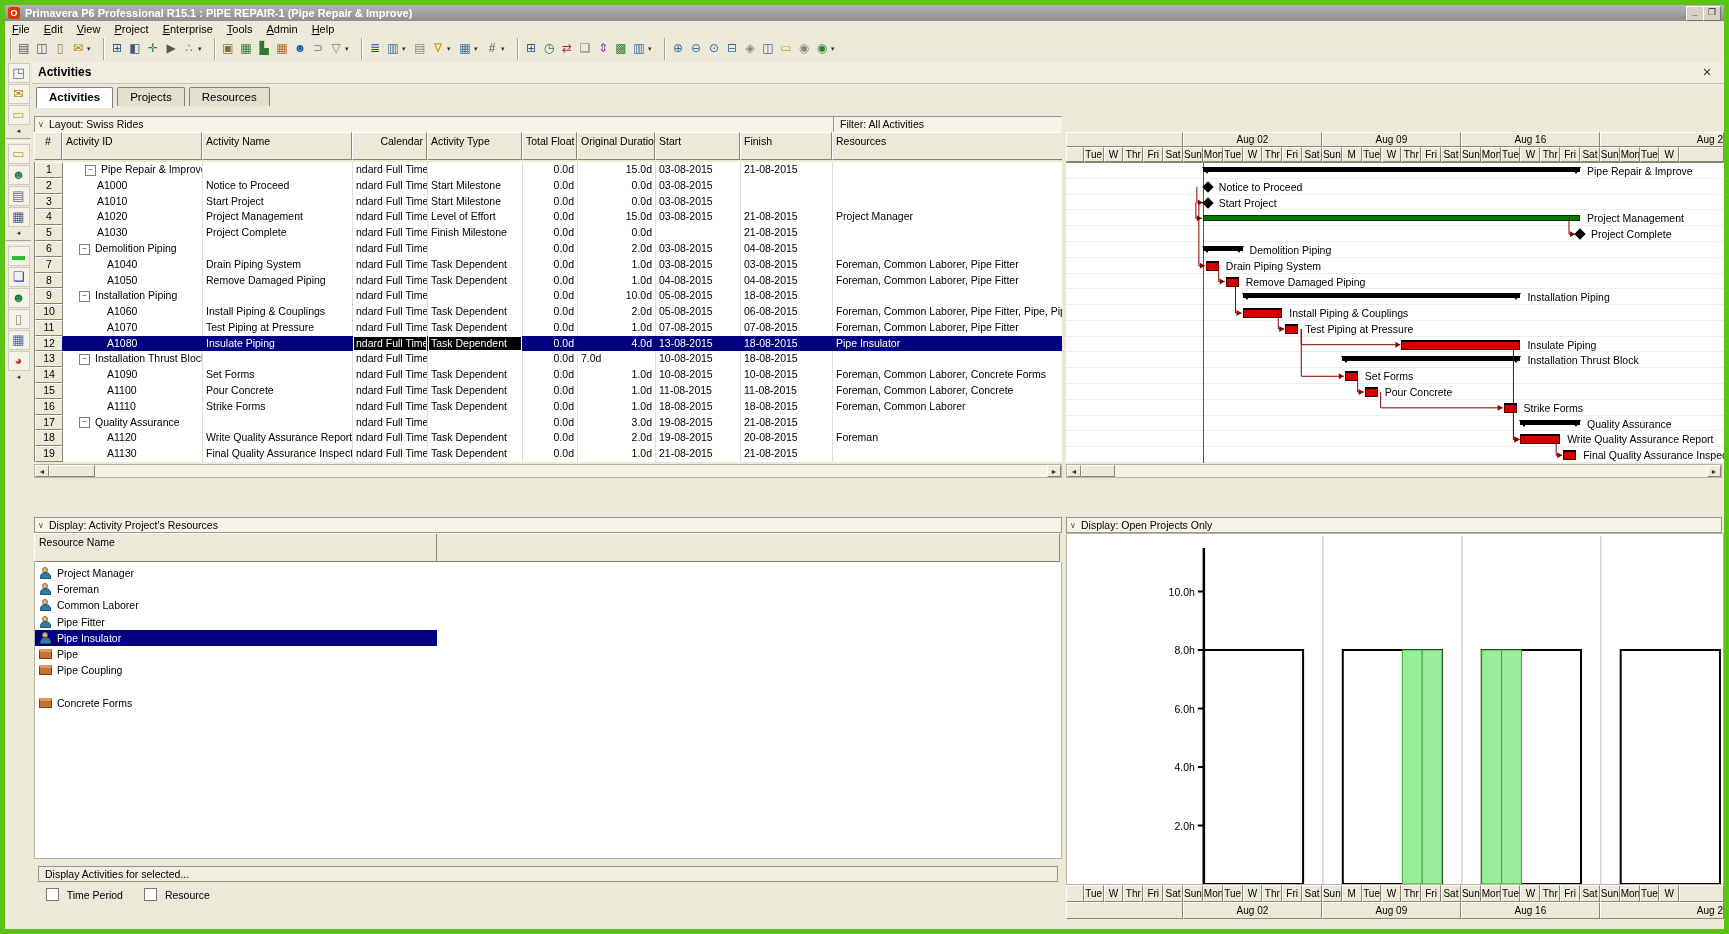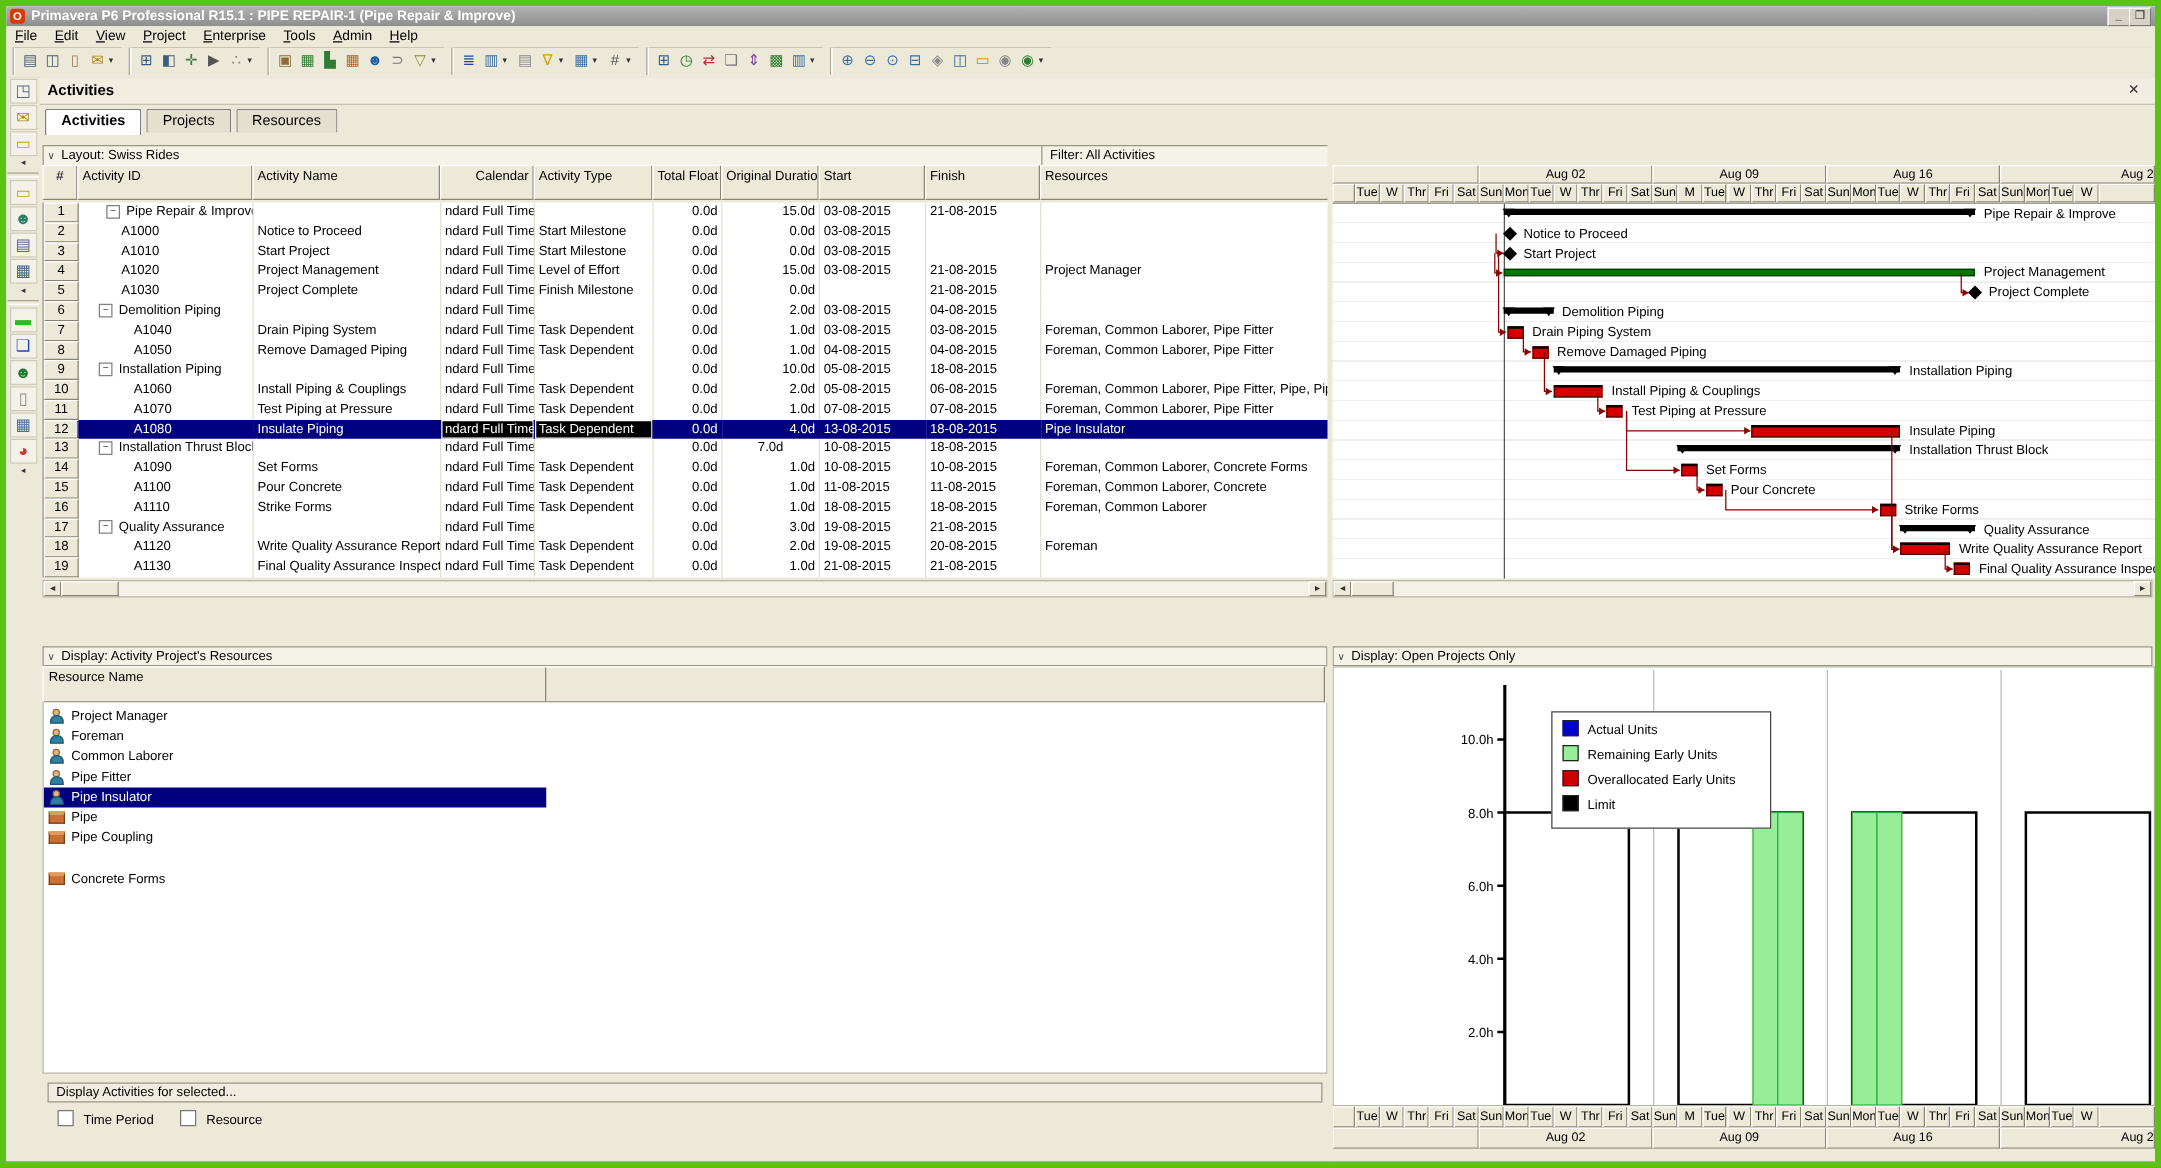--- a/index.html
+++ b/index.html
@@ -304,21 +304,21 @@
             <div class="gcell" style="left: 706px; width: 92px; text-align: left;">18-08-2015</div>
             <div class="gcell" style="left: 798px; width: 232px; text-align: left;">Pipe Insulator</div>
           </div>
           <div class="grow" style="top: 189.48px;">
             <div class="gcell numcell" style="left: 0px; width: 28px; text-align: center;">13</div>
             <div class="gcell" style="left: 28px; width: 140px; text-align: left; padding-left: 16px;"><span class="sumbox">−</span>Installation Thrust Block</div>
             <div class="gcell" style="left: 168px; width: 150px; text-align: left;"></div>
             <div class="gcell" style="left: 318px; width: 75px; text-align: right;">ndard Full Time</div>
             <div class="gcell" style="left: 393px; width: 95px; text-align: left;"></div>
             <div class="gcell" style="left: 488px; width: 55px; text-align: right;">0.0d</div>
-            <div class="gcell" style="left: 543px; width: 78px; text-align: center;">7.0d</div>
+            <div class="gcell" style="left: 543px; width: 78px; text-align: left;">7.0d</div>
             <div class="gcell" style="left: 621px; width: 85px; text-align: left;">10-08-2015</div>
             <div class="gcell" style="left: 706px; width: 92px; text-align: left;">18-08-2015</div>
             <div class="gcell" style="left: 798px; width: 232px; text-align: left;"></div>
           </div>
           <div class="grow" style="top: 205.27px;">
             <div class="gcell numcell" style="left: 0px; width: 28px; text-align: center;">14</div>
             <div class="gcell" style="left: 28px; width: 140px; text-align: left; padding-left: 44px;">A1090</div>
             <div class="gcell" style="left: 168px; width: 150px; text-align: left;">Set Forms</div>
             <div class="gcell" style="left: 318px; width: 75px; text-align: right;">ndard Full Time</div>
             <div class="gcell" style="left: 393px; width: 95px; text-align: left;">Task Dependent</div>
@@ -620,26 +620,20 @@
               <text x="127.85" y="295.5" text-anchor="end" font-size="10.5" font-family="Liberation Sans, DejaVu Sans, sans-serif">2.0h</text>
               <line x1="130.85" y1="233" x2="136.85" y2="233" stroke="#000000" stroke-width="2"></line>
               <text x="127.85" y="237" text-anchor="end" font-size="10.5" font-family="Liberation Sans, DejaVu Sans, sans-serif">4.0h</text>
               <line x1="130.85" y1="174.5" x2="136.85" y2="174.5" stroke="#000000" stroke-width="2"></line>
               <text x="127.85" y="178.5" text-anchor="end" font-size="10.5" font-family="Liberation Sans, DejaVu Sans, sans-serif">6.0h</text>
               <line x1="130.85" y1="116" x2="136.85" y2="116" stroke="#000000" stroke-width="2"></line>
               <text x="127.85" y="120" text-anchor="end" font-size="10.5" font-family="Liberation Sans, DejaVu Sans, sans-serif">8.0h</text>
               <line x1="130.85" y1="57.5" x2="136.85" y2="57.5" stroke="#000000" stroke-width="2"></line>
               <text x="127.85" y="61.5" text-anchor="end" font-size="10.5" font-family="Liberation Sans, DejaVu Sans, sans-serif">10.0h</text>
             </svg>
-          <div id="legend">
-              <div class="lgrow"><span class="lgchip" style="background: rgb(0, 0, 204);"></span>Actual Units</div>
-              <div class="lgrow"><span class="lgchip" style="background: rgb(152, 238, 152);"></span>Remaining Early Units</div>
-              <div class="lgrow"><span class="lgchip" style="background: rgb(204, 0, 0);"></span>Overallocated Early Units</div>
-              <div class="lgrow"><span class="lgchip" style="background: rgb(0, 0, 0);"></span>Limit</div>
-            </div>
         </div>
         <div id="usage-footer">
             <div class="tsrow" style="top: 17px; height: 17px;">
               <div class="tscell" style="left: 0px; width: 117px; line-height: 15px;"></div>
               <div class="tscell" style="left: 117px; width: 138.95px; line-height: 15px;">Aug 02</div>
               <div class="tscell" style="left: 255.95px; width: 138.95px; line-height: 15px;">Aug 09</div>
               <div class="tscell" style="left: 394.9px; width: 138.95px; line-height: 15px;">Aug 16</div>
               <div class="tscell" style="left: 533.85px; width: 124.15px; line-height: 15px; text-align: right;">Aug 2</div>
             </div>
             <div class="tsrow" style="top: 0px; height: 17px;">

